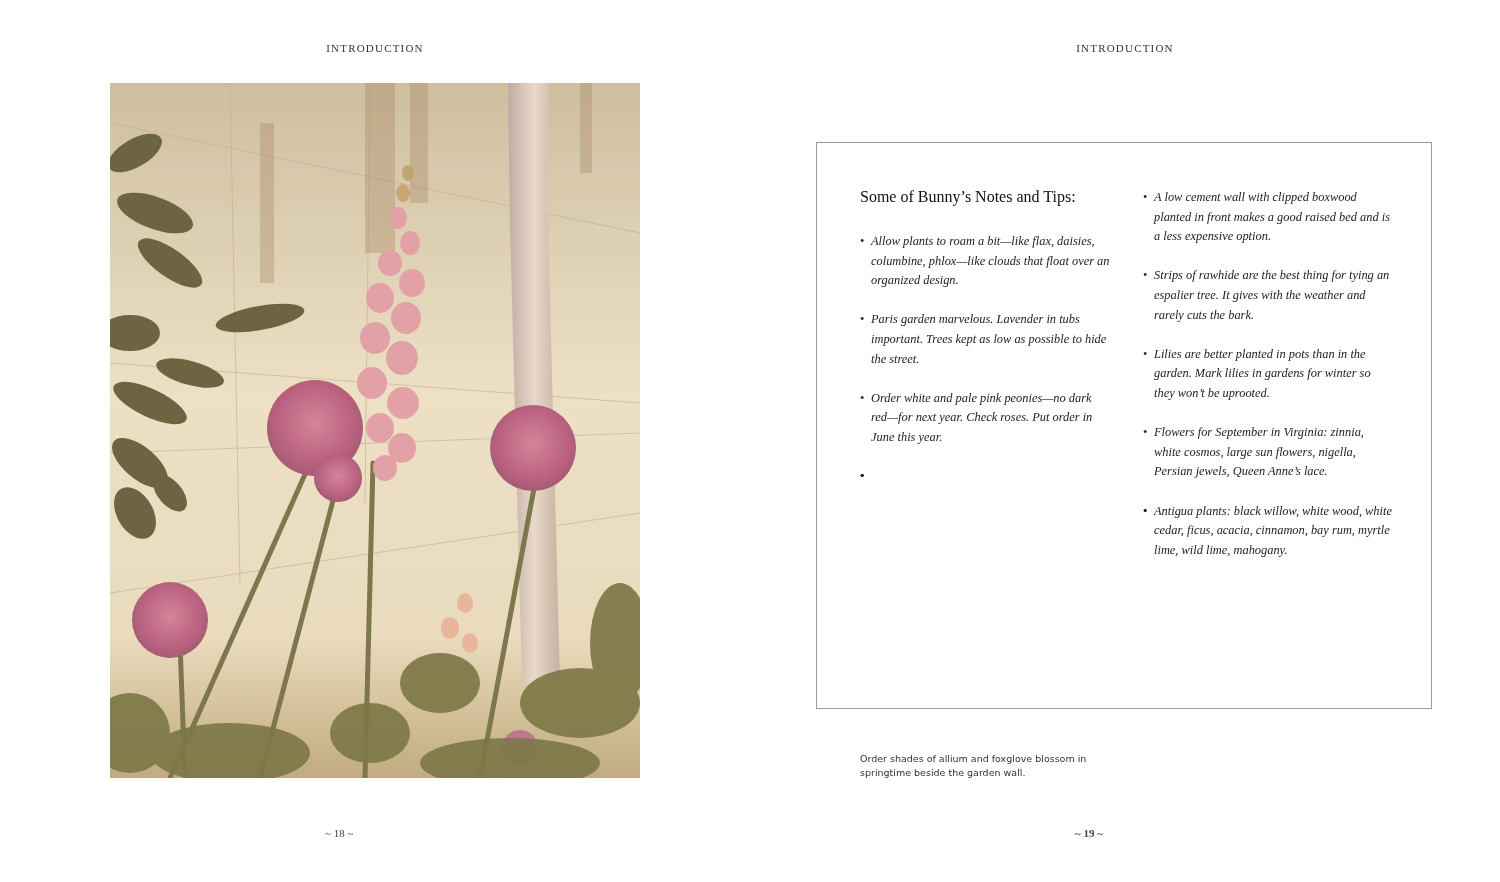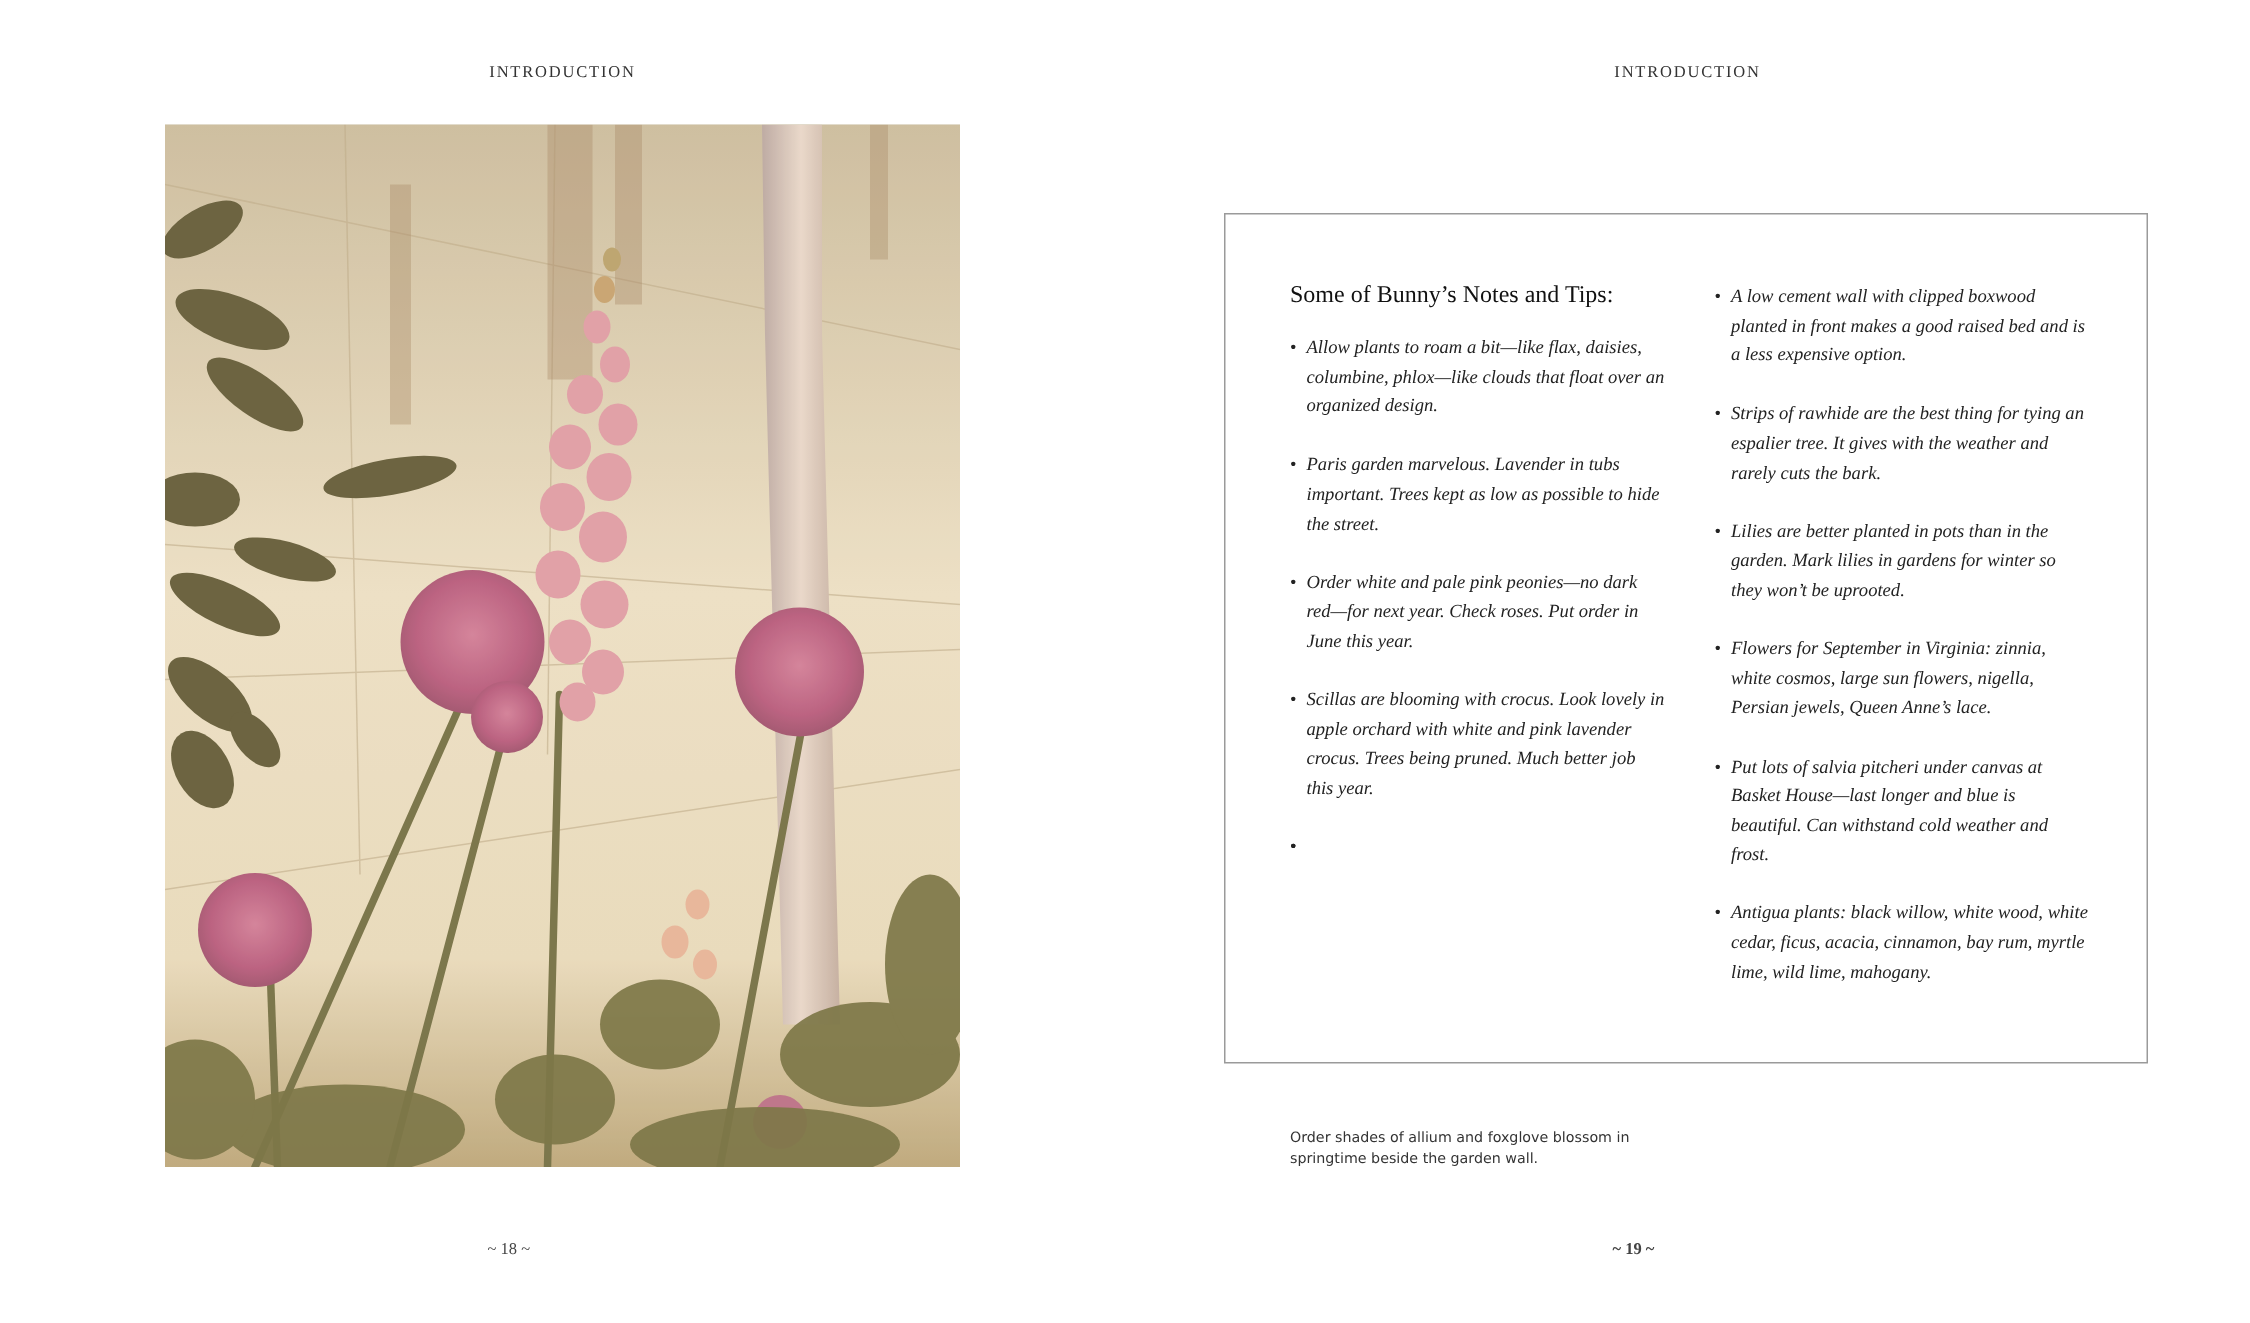--- a/index.html
+++ b/index.html
@@ -10,21 +10,21 @@
   .folio { position:absolute; top:827px; font-size:11px; color:#444; width:100px; text-align:left;
            font-family:"Liberation Serif", serif; }
   .photo { position:absolute; left:110px; top:83px; width:530px; height:695px; overflow:hidden;
            background:linear-gradient(180deg,#cbbfa5 0%,#e4d9c0 40%,#efe4cc 60%,#c9b68d 100%); }
   .photo svg { display:block; }
   .notes-box { position:absolute; left:816px; top:142px; width:616px; height:567px;
                border:1px solid #9a9a9a; box-sizing:border-box; }
   .col { position:absolute; top:0; }
   .col-left { left:43px; width:250px; }
   .col-right { left:326px; width:250px; }
-  .box-title { font-family:"Liberation Serif", serif; font-size:16px; margin-top:44px; margin-bottom:15px;
+  .box-title { font-family:"Liberation Serif", serif; font-size:16px; margin-top:44px; margin-bottom:25px;
                color:#111; line-height:20px; }
   .col-right .list { margin-top:45px; }
   .list { list-style:none; margin:0; padding:0; }
   .list li { position:relative; padding-left:11px; font-style:italic; font-size:12.4px; line-height:19.6px;
              color:#222; margin-bottom:19.6px; }
   .list li .bullet { position:absolute; left:0; top:0; font-style:normal; }
   .caption { position:absolute; left:860px; top:752px; width:250px; font-family:"DejaVu Sans", sans-serif;
              font-size:9.5px; line-height:14px; color:#333; }
 </style>
 </head>
@@ -140,32 +140,32 @@
 
 <div class="running-head" style="left:1025px;">INTRODUCTION</div>
 
 <div class="notes-box">
   <div class="col col-left">
     <div class="box-title">Some of Bunny’s Notes and Tips:</div>
     <ul class="list">
       <li><span class="bullet">•</span><span>Allow plants to roam a bit—like flax, daisies, columbine, phlox—like clouds that float over an organized design.</span></li>
       <li><span class="bullet">•</span><span>Paris garden marvelous. Lavender in tubs important. Trees kept as low as possible to hide the street.</span></li>
       <li><span class="bullet">•</span><span>Order white and pale pink peonies—no dark red—for next year. Check roses. Put order in June this year.</span></li>
-      <li><span class="bullet">•</span><span>Scillas are blooming with crocus. Look lovely in apple orchard with white and pink lavender crocus. Trees being pruned. Much better job this year.</span></li>
+      <li><span class="bullet">•</span></li>
       <li><span class="bullet">•</span></li>
       <li><span class="bullet">•</span></li>
     </ul>
   </div>
   <div class="col col-right">
     <ul class="list">
       <li><span class="bullet">•</span><span>A low cement wall with clipped boxwood planted in front makes a good raised bed and is a less expensive option.</span></li>
       <li><span class="bullet">•</span><span>Strips of rawhide are the best thing for tying an espalier tree. It gives with the weather and rarely cuts the bark.</span></li>
       <li><span class="bullet">•</span><span>Lilies are better planted in pots than in the garden. Mark lilies in gardens for winter so they won’t be uprooted.</span></li>
       <li><span class="bullet">•</span><span>Flowers for September in Virginia: zinnia, white cosmos, large sun flowers, nigella, Persian jewels, Queen Anne’s lace.</span></li>
-      <li><span class="bullet">•</span><span>Put lots of salvia pitcheri under canvas at Basket House—last longer and blue is beautiful. Can withstand cold weather and frost.</span></li>
+      <li><span class="bullet">•</span></li>
       <li><span class="bullet">•</span><span>Antigua plants: black willow, white wood, white cedar, ficus, acacia, cinnamon, bay rum, myrtle lime, wild lime, mahogany.</span></li>
     </ul>
   </div>
 </div>
 
 <div class="caption">Order shades of allium and foxglove blossom in springtime beside the garden wall.</div>
 
 <div class="folio" style="left:1075px;font-weight:bold;">~ 19 ~</div>
 
 </body></html>

